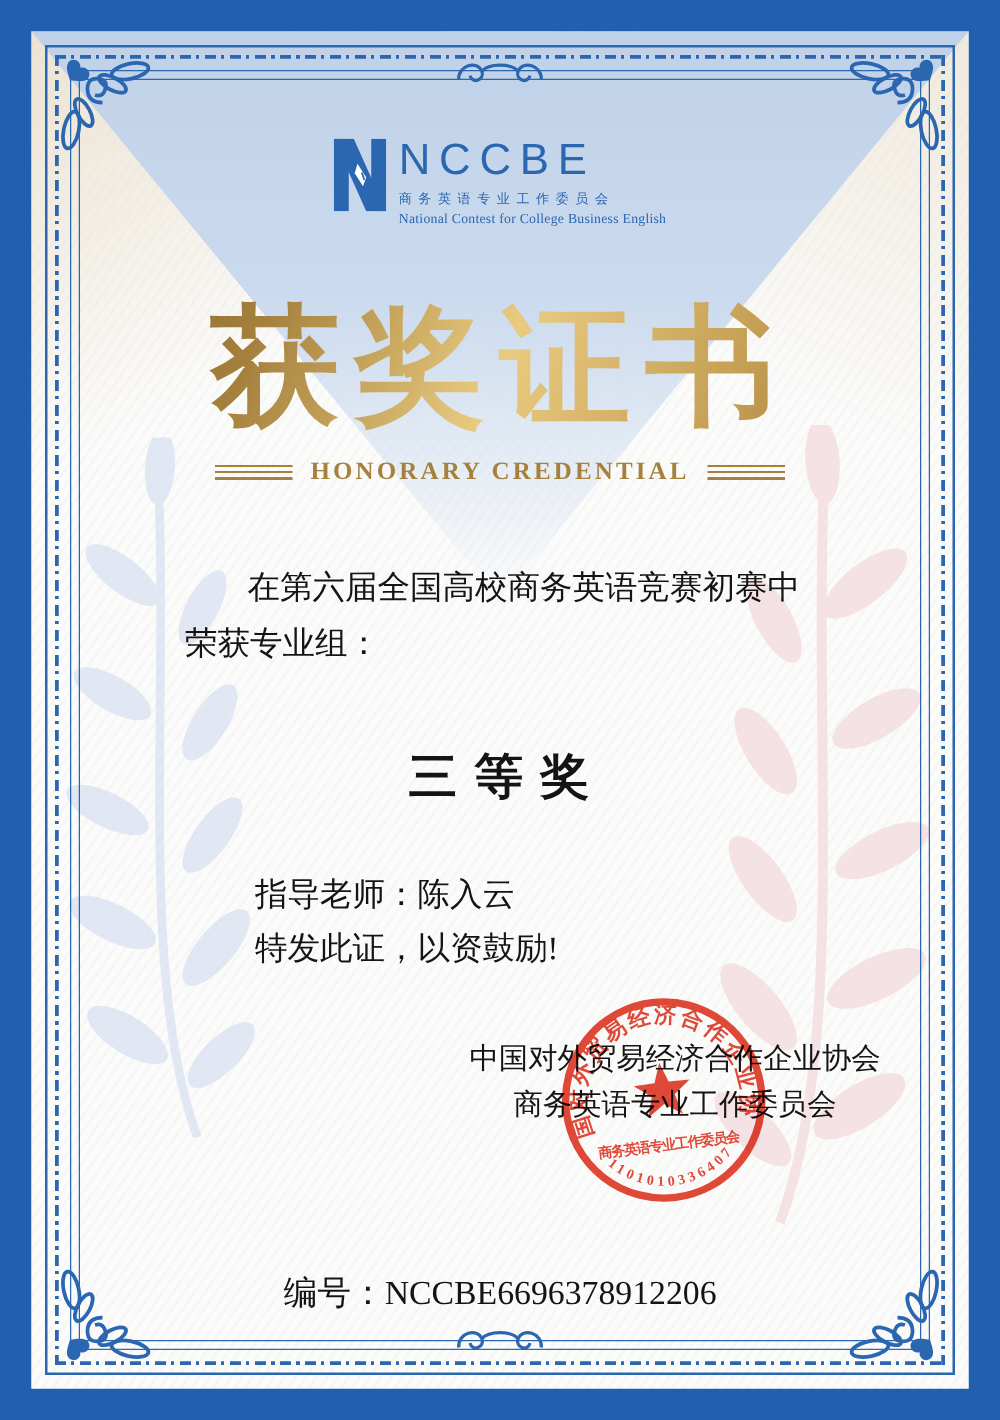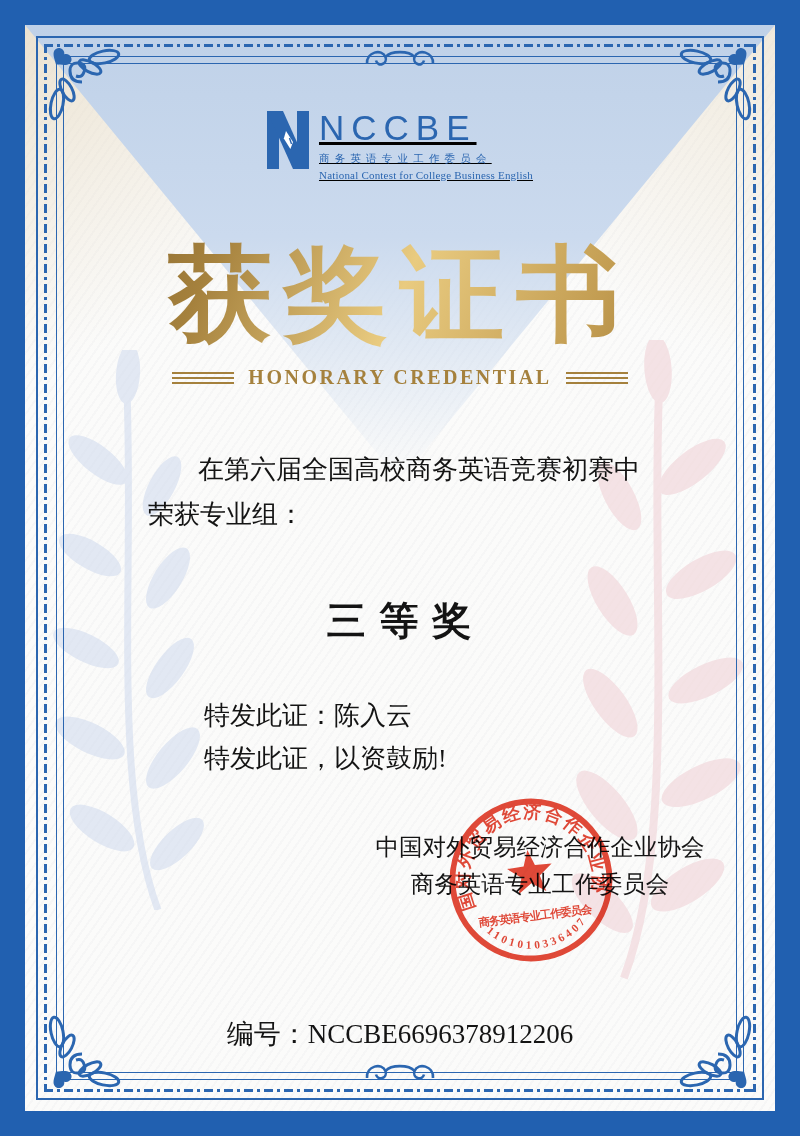--- a/index.html
+++ b/index.html
@@ -46,21 +46,21 @@
   .c-tr{top:44px;right:44px;transform:scaleX(-1);}
   .c-bl{bottom:44px;left:44px;transform:scaleY(-1);}
   .c-br{bottom:44px;right:44px;transform:scale(-1,-1);}
   .scroll{position:absolute;left:364px;width:72px;height:28px;color:var(--line-blue);}
   .scroll-top{top:47px;}
   .scroll-bottom{top:1061px;}
 
   
   .logo-row{position:absolute;top:111px;left:0;right:0;display:flex;justify-content:center;align-items:flex-start;gap:10px;}
   .logo-n{width:42px;height:58px;flex:0 0 auto;}
-  .logo-text{display:flex;flex-direction:column;align-items:flex-start;text-decoration:underline;}
+  .logo-text{display:flex;flex-direction:column;align-items:flex-start;}
   .logo-acronym{font-family:"Liberation Sans","DejaVu Sans",sans-serif;font-size:35px;line-height:34px;
     letter-spacing:7px;color:var(--line-blue);font-weight:400;}
   .logo-cn{font-family:"Liberation Sans","DejaVu Sans",sans-serif;font-size:10.5px;letter-spacing:5.2px;
     color:var(--line-blue);margin-top:7px;white-space:nowrap;}
   .logo-en{font-size:11px;color:var(--line-blue);margin-top:3px;letter-spacing:0.2px;white-space:nowrap;}
 
   
   .title{position:absolute;top:234px;left:0;right:0;text-align:center;
     font-size:104px;line-height:1.18;font-weight:bold;letter-spacing:12px;
     background:linear-gradient(113deg,#7c5c27 4%,#a5813d 26%,#e9cb80 50%,#c29c51 74%,#85632e 98%);
@@ -184,21 +184,21 @@
   </div>
 
   <div class="body-block">
     <div class="indent">在第六届全国高校商务英语竞赛初赛中</div>
     <div>荣获专业组：</div>
   </div>
 
   <div class="award">三 等 奖</div>
 
   <div class="advisor-block">
-    <div>特发此证：陈入云</div>
+    <div>指导老师：陈入云</div>
     <div>特发此证，以资鼓励!</div>
   </div>
 
   <div class="issuer-block">
     <div>中国对外贸易经济合作企业协会</div>
     <div>商务英语专业工作委员会</div>
   </div>
 
   <svg class="stamp" viewBox="0 0 160 160">
     <circle cx="80" cy="80" r="73" fill="none" stroke="#e23a28" stroke-width="5.5"></circle>

